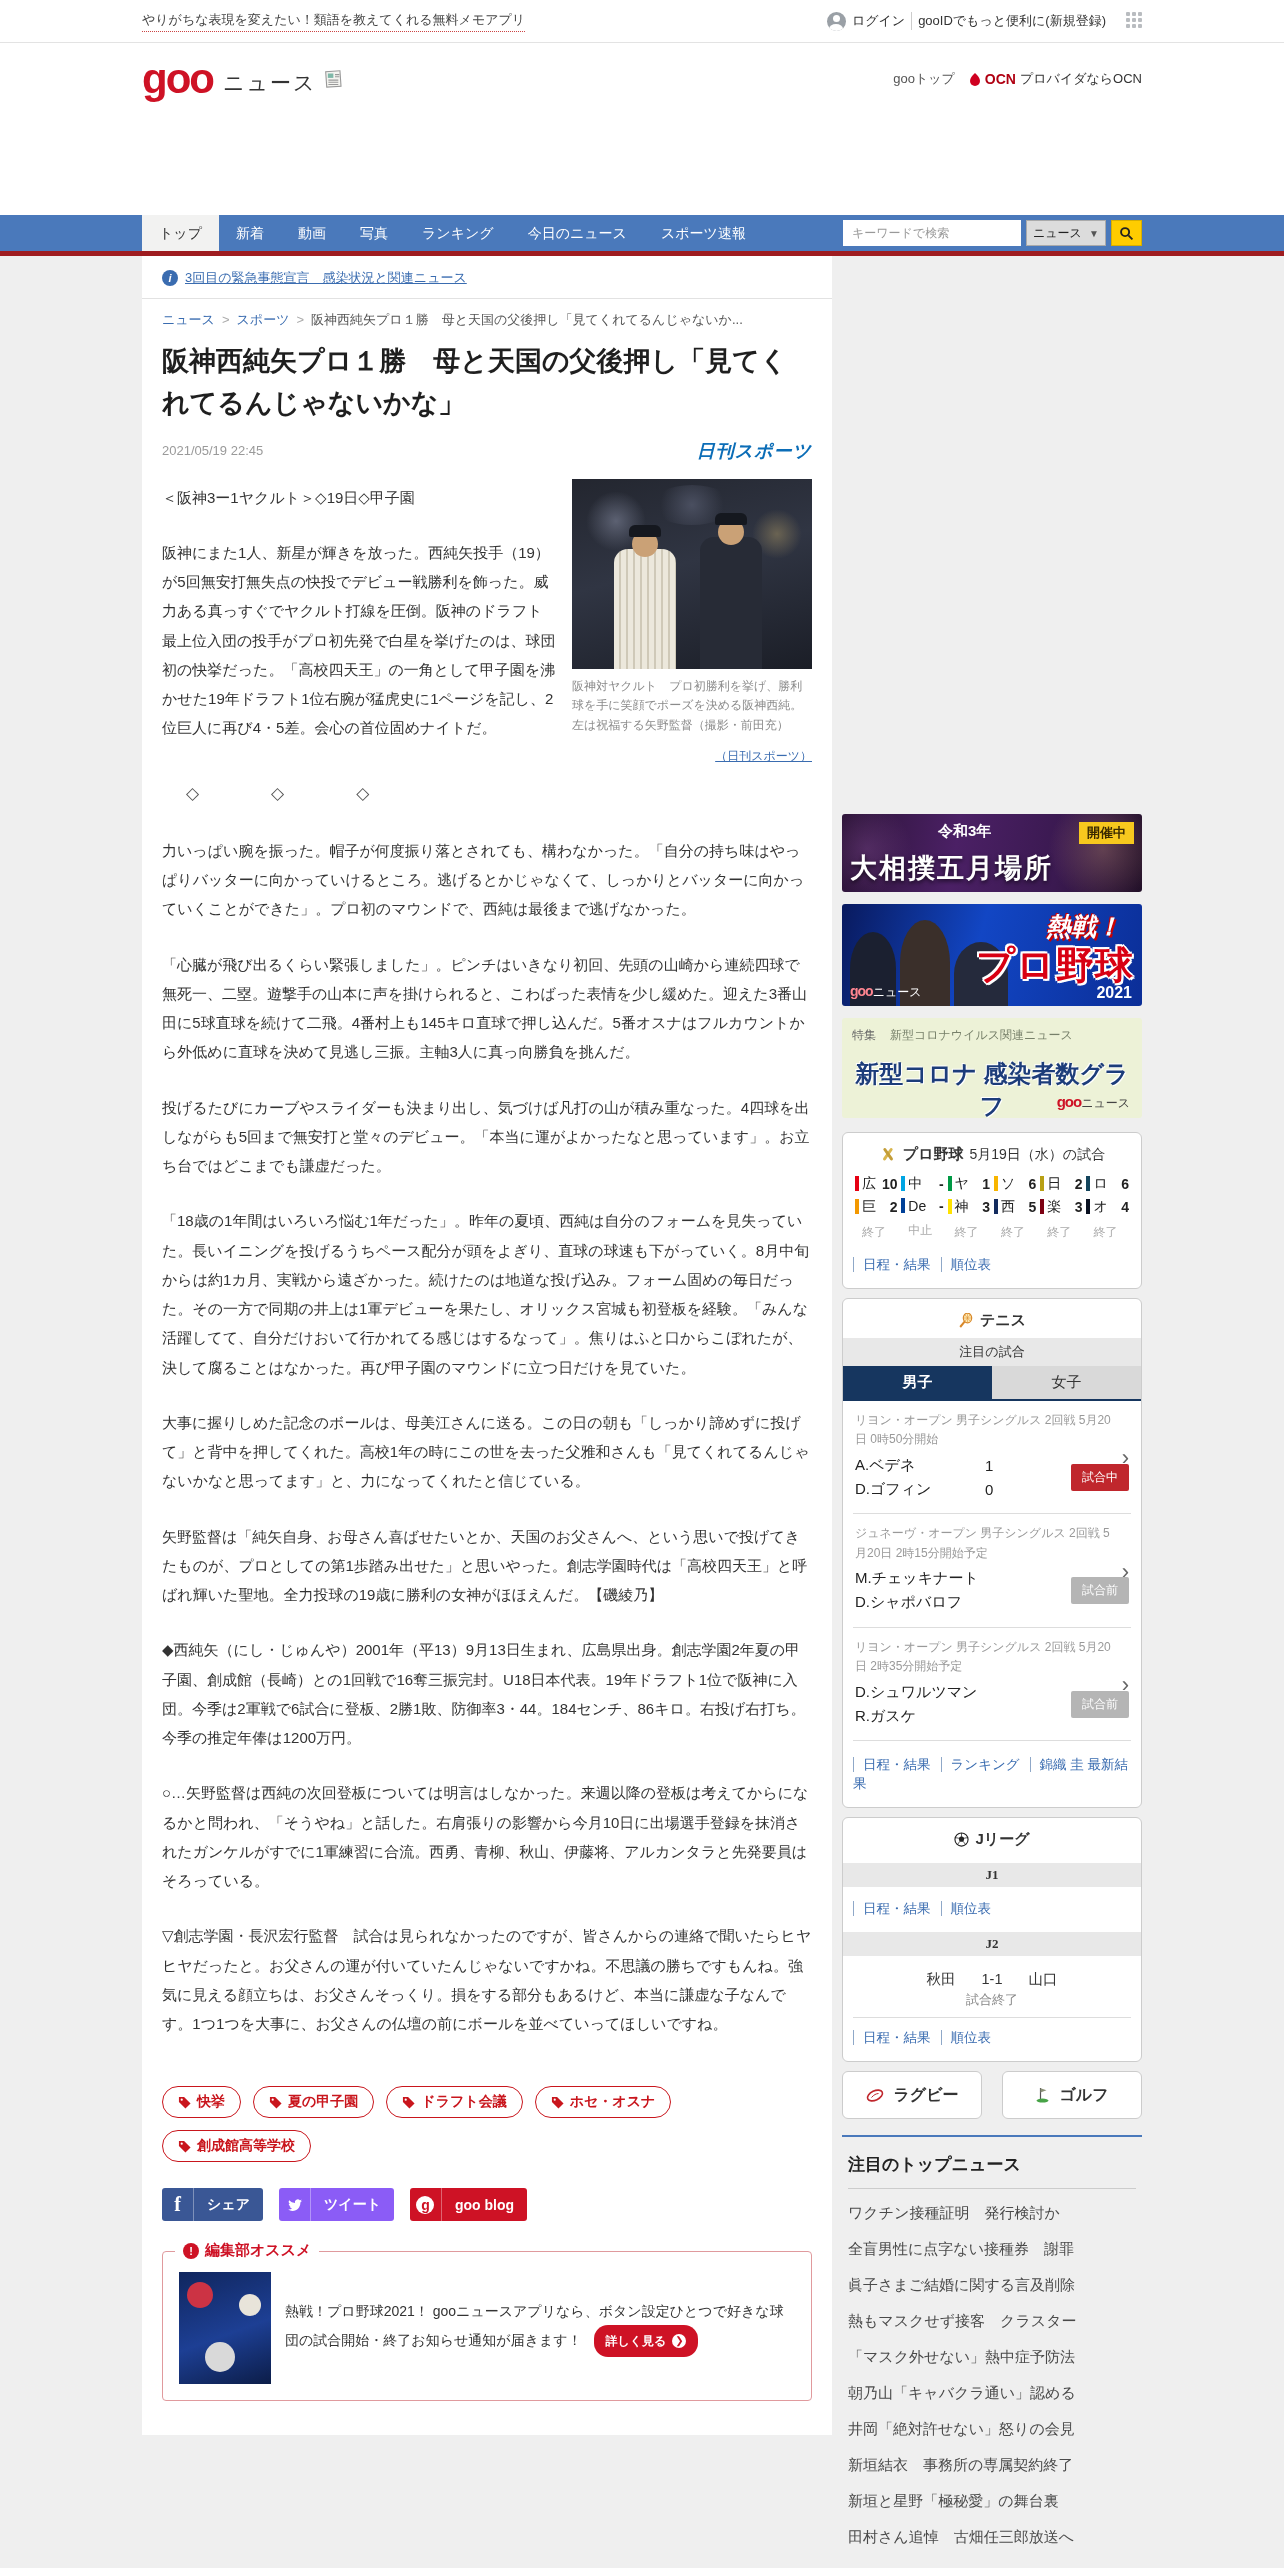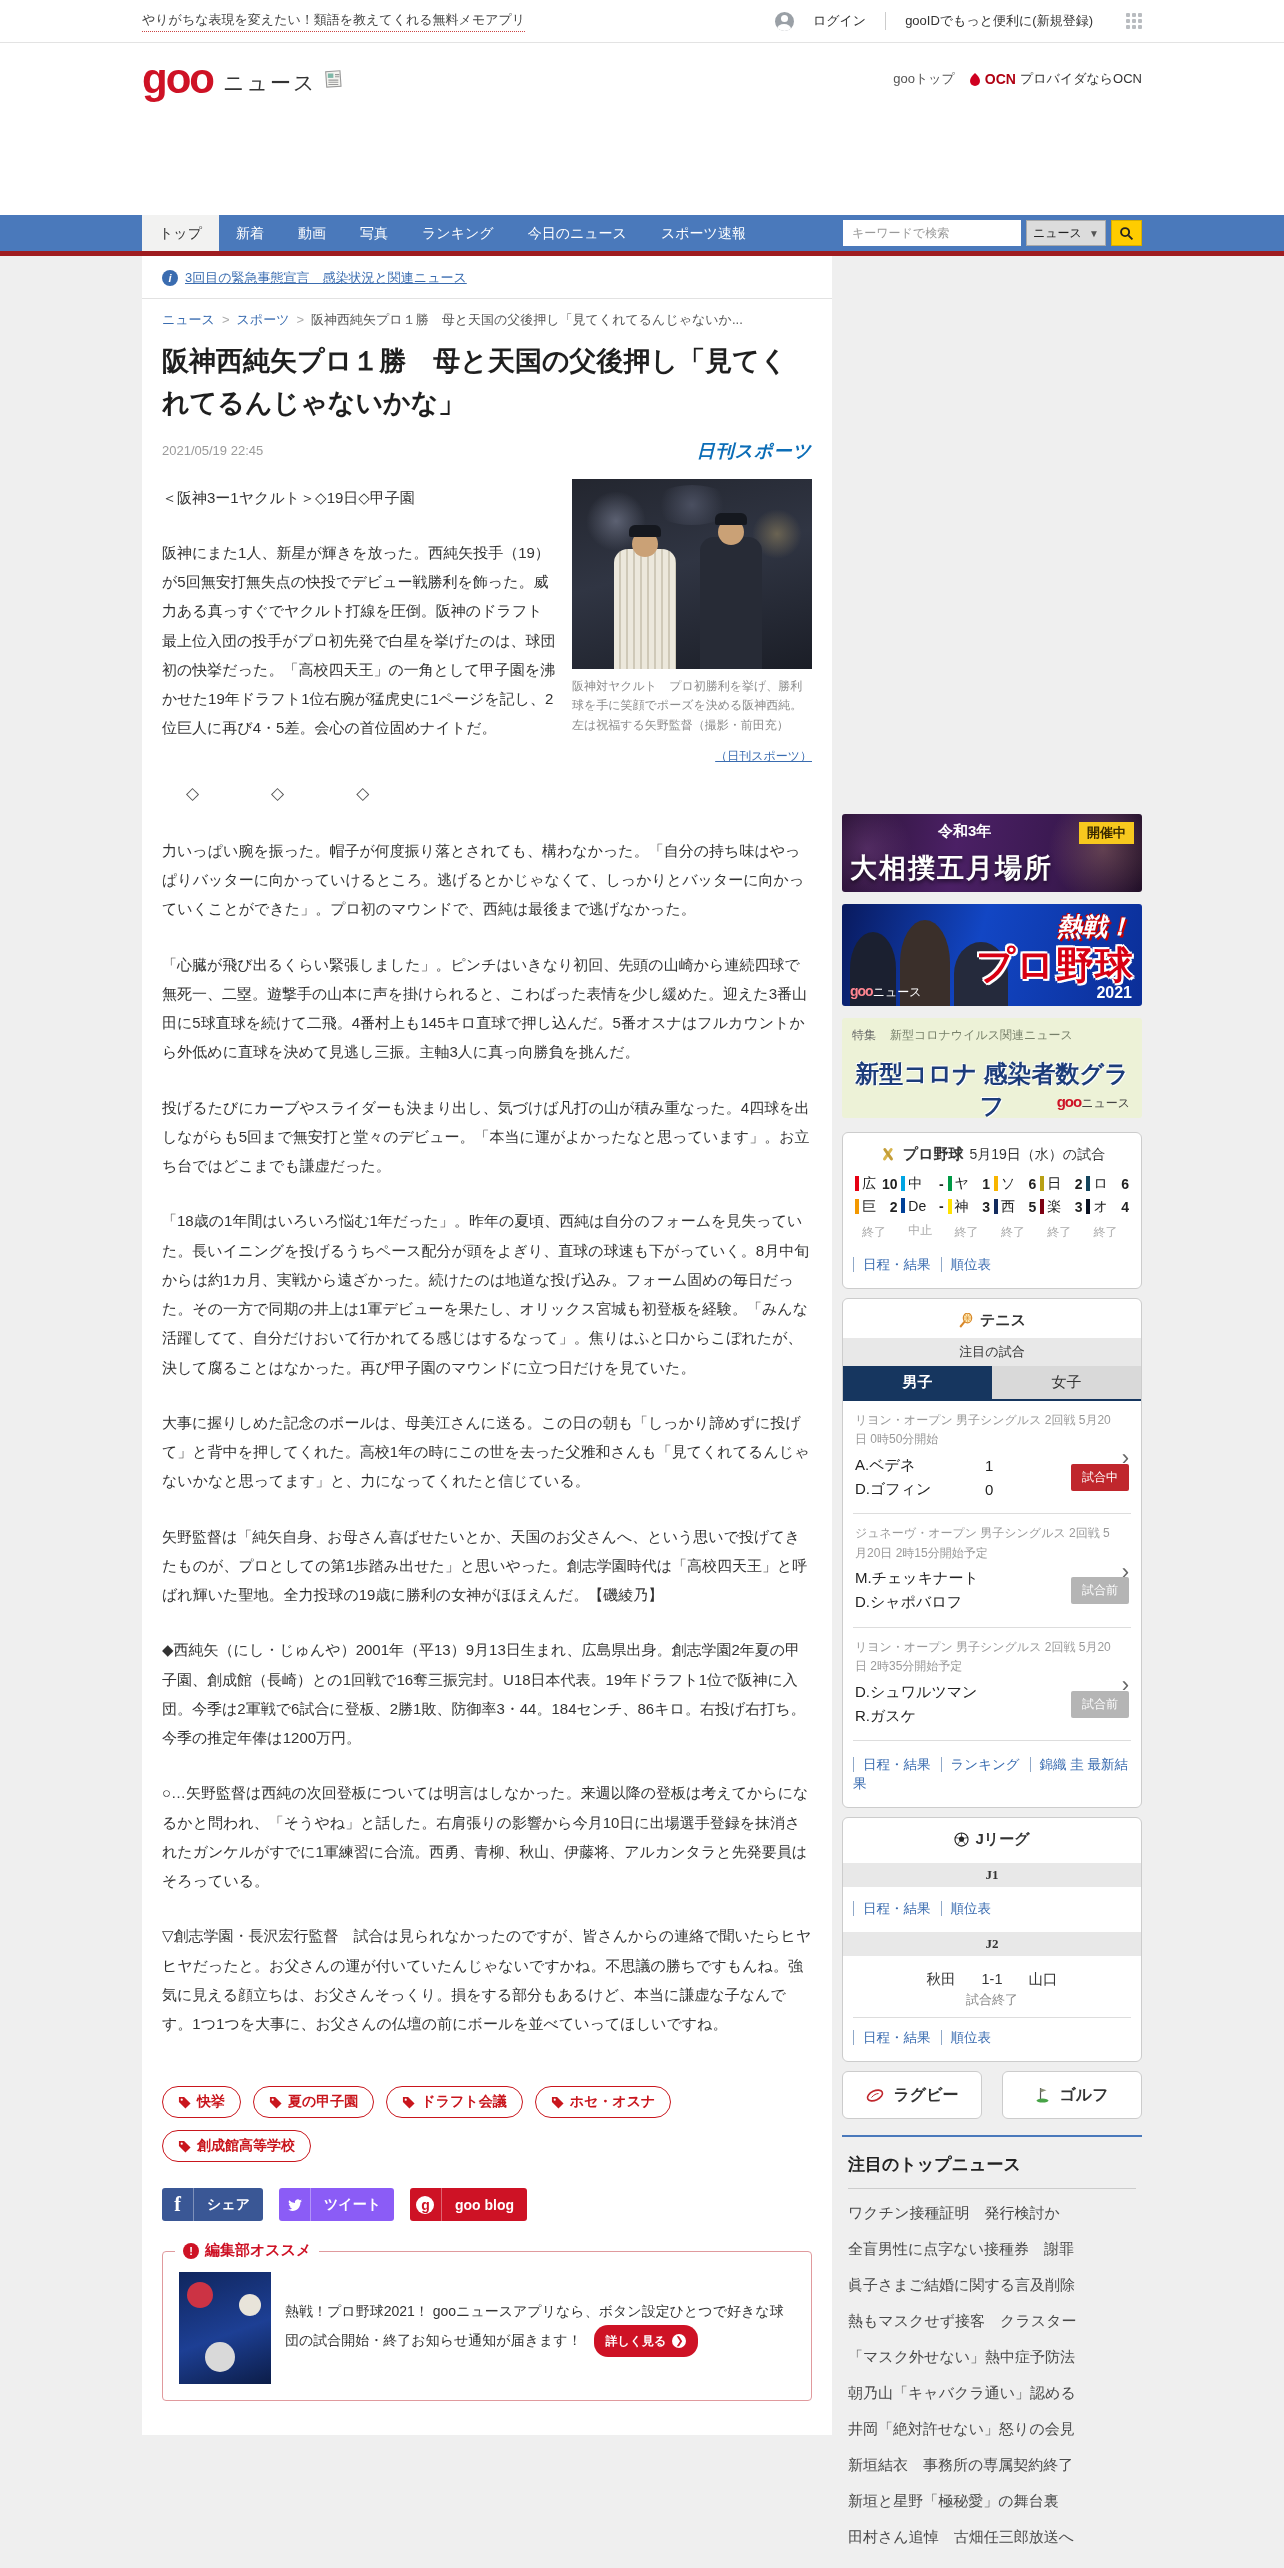--- a/index.html
+++ b/index.html
@@ -5,21 +5,21 @@
   * { margin:0; padding:0; box-sizing:border-box; }
   html,body { width:1284px; background:#efefef; font-family:"Liberation Sans","DejaVu Sans",sans-serif; color:#333; }
   body { height:2568px; overflow:hidden; }
   a { text-decoration:none; }
   .wrap { width:1000px; margin:0 auto; }
 
   
   .utilbar { background:#fff; border-bottom:1px solid #e3e3e3; height:43px; }
   .utilbar .wrap { display:flex; align-items:center; justify-content:space-between; height:100%; }
   .promo { font-size:13px; color:#444; border-bottom:1px dotted #cc4444; padding-bottom:2px; cursor:pointer; }
-  .utilright { display:flex; align-items:center; gap:19px; font-size:13px; color:#333; }
+  .utilright { display:flex; align-items:flex-start; gap:6px; font-size:13px; color:#333; }
   .avatar { width:19px; height:19px; border-radius:50%; background:#9aa0a6; position:relative; overflow:hidden; }
   .avatar::before { content:''; position:absolute; top:3px; left:6px; width:7px; height:7px; border-radius:50%; background:#fff; }
   .avatar::after { content:''; position:absolute; top:12px; left:2.5px; width:14px; height:10px; border-radius:50% 50% 0 0; background:#fff; }
   .udiv { width:1px; height:18px; background:#ccc; }
   .gridicon { display:grid; grid-template-columns:repeat(3,4px); grid-gap:2px; margin-left:14px; cursor:pointer; }
   .gridicon i { width:4px; height:4px; background:#b9bcc0; border-radius:1px; }
 
   
   .logorow { background:#fff; height:72px; }
   .logorow .wrap { display:flex; align-items:center; height:100%; }
@@ -111,21 +111,21 @@
   .sumo .blob1 { position:absolute; width:90px; height:90px; border-radius:50%; left:-20px; top:-10px; background:radial-gradient(circle,#7e4a8f66,transparent 70%); }
   .sumo .blob2 { position:absolute; width:110px; height:110px; border-radius:50%; right:-16px; top:-20px; background:radial-gradient(circle,#c9987a55,transparent 70%); }
   .sumo .era { position:absolute; top:8px; left:96px; color:#fff; font-size:15px; font-weight:bold; }
   .sumo .ttl { position:absolute; bottom:6px; left:8px; color:#fff; font-size:27px; font-weight:bold; letter-spacing:2px; text-shadow:0 2px 4px #000a; }
   .sumo .badge { position:absolute; top:8px; right:8px; background:#f7c81e; color:#3a2a00; font-size:13px; font-weight:bold; padding:2px 8px; }
   .bb2021 { height:102px; background:linear-gradient(105deg,#091a5e 0%,#1246c4 45%,#0b2e97 100%); }
   .bb2021 .p1,.bb2021 .p2,.bb2021 .p3 { position:absolute; border-radius:50% 50% 0 0; bottom:0; }
   .bb2021 .p1 { width:46px; height:74px; left:8px; background:#1b2030; }
   .bb2021 .p2 { width:50px; height:86px; left:58px; background:#3a2f2a; }
   .bb2021 .p3 { width:54px; height:64px; left:112px; background:#252a3c; }
-  .bb2021 .hot { position:absolute; top:6px; right:10px; color:#fff; font-size:25px; font-weight:bold; font-style:italic; text-shadow:2px 2px 0 #c00,-1px -1px 0 #c00; }
+  .bb2021 .hot { position:absolute; top:6px; right:21px; color:#fff; font-size:25px; font-weight:bold; font-style:italic; text-shadow:2px 2px 0 #c00,-1px -1px 0 #c00; }
   .bb2021 .yaku { position:absolute; top:36px; right:8px; color:#d80013; font-size:38px; font-weight:bold; letter-spacing:1px; text-shadow:2px 0 0 #fff,-2px 0 0 #fff,0 2px 0 #fff,0 -2px 0 #fff,2px 2px 0 #fff,-2px -2px 0 #fff; }
   .bb2021 .yr { position:absolute; bottom:4px; right:10px; color:#fff; font-size:16px; font-weight:bold; }
   .bb2021 .glogo { position:absolute; bottom:5px; left:8px; font-size:12px; color:#fff; }
   .bb2021 .glogo b { color:#ff8591; font-size:14px; letter-spacing:-1px; }
   .corona { height:100px; background:#edf2d7; border-radius:3px; margin-bottom:14px; padding:9px 10px; position:relative; cursor:pointer; }
   .corona .lbl { font-size:12px; color:#77806a; }
   .corona .lbl b { margin-right:14px; color:#666; font-weight:normal; }
   .corona .ttl { text-align:center; font-size:24px; font-weight:bold; color:#1d3d7a; margin-top:14px; text-shadow:1px 1px 0 #fff,-1px -1px 0 #fff; }
   .corona .glogo { position:absolute; right:12px; bottom:6px; font-size:12px; color:#444; }
   .corona .glogo b { color:#ce1225; font-size:15px; letter-spacing:-1px; }

